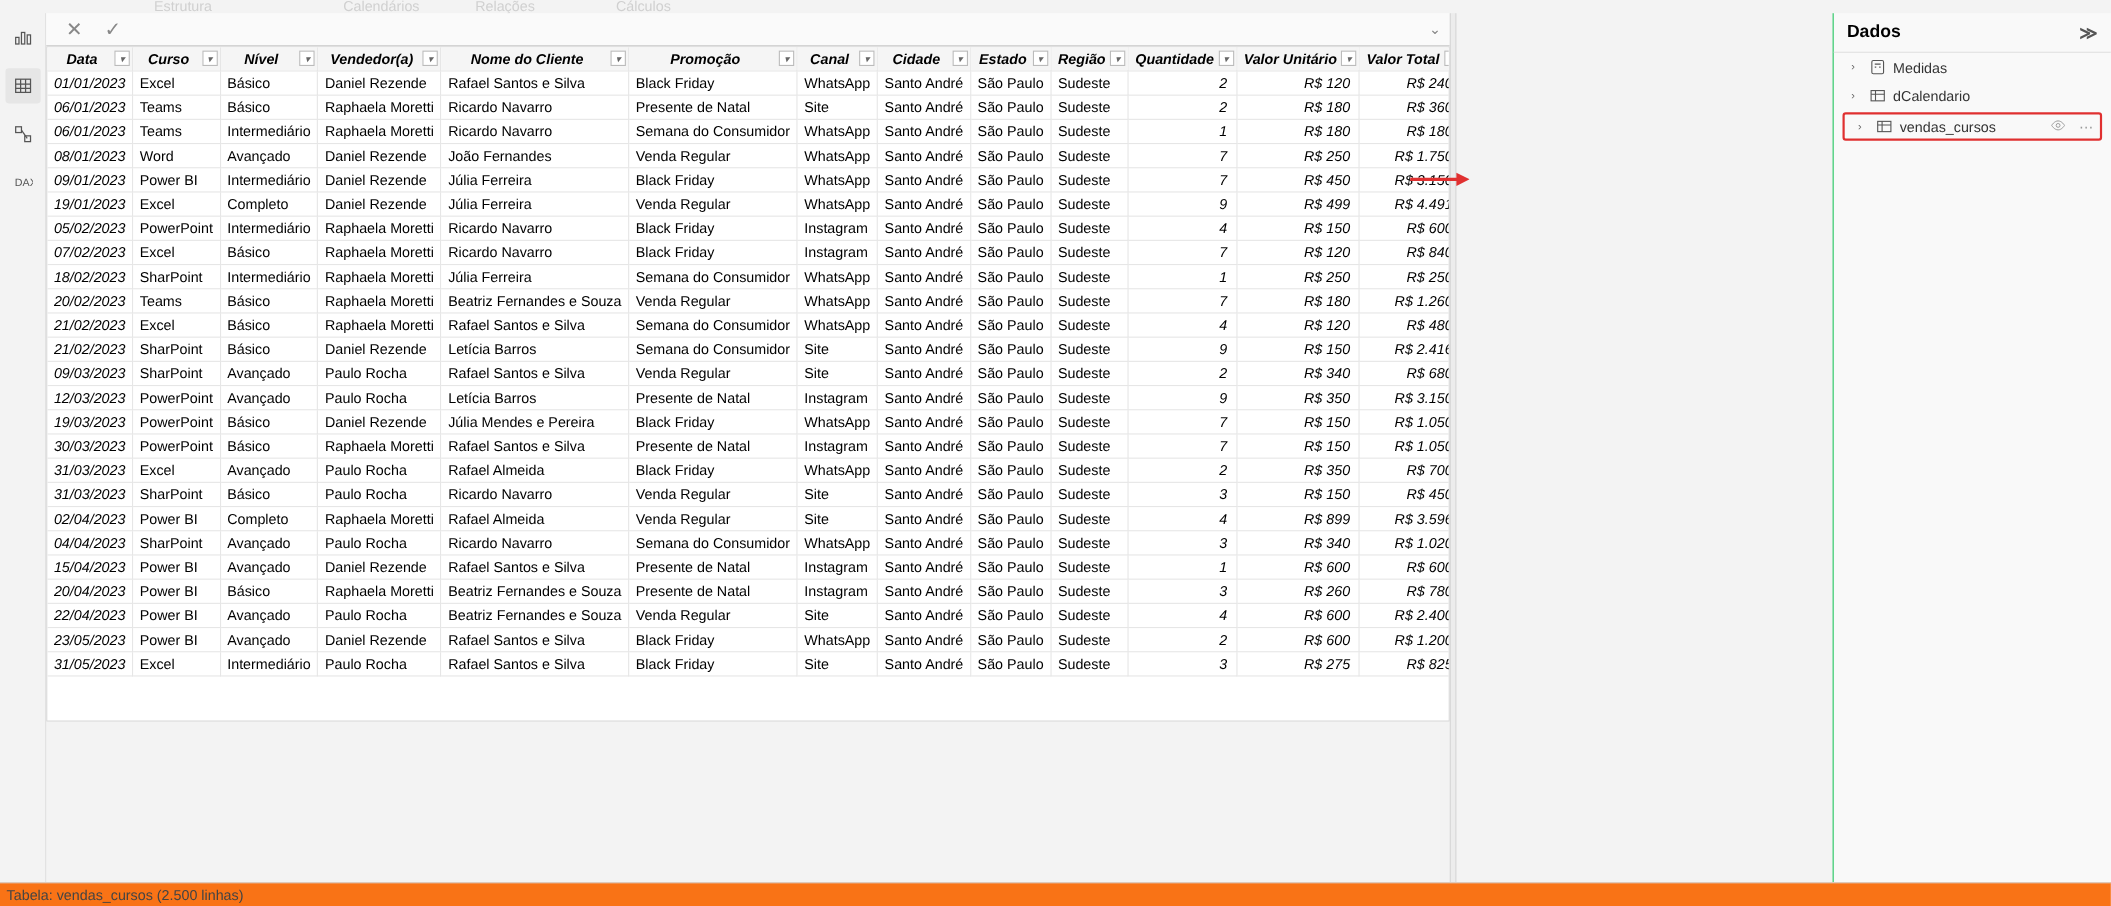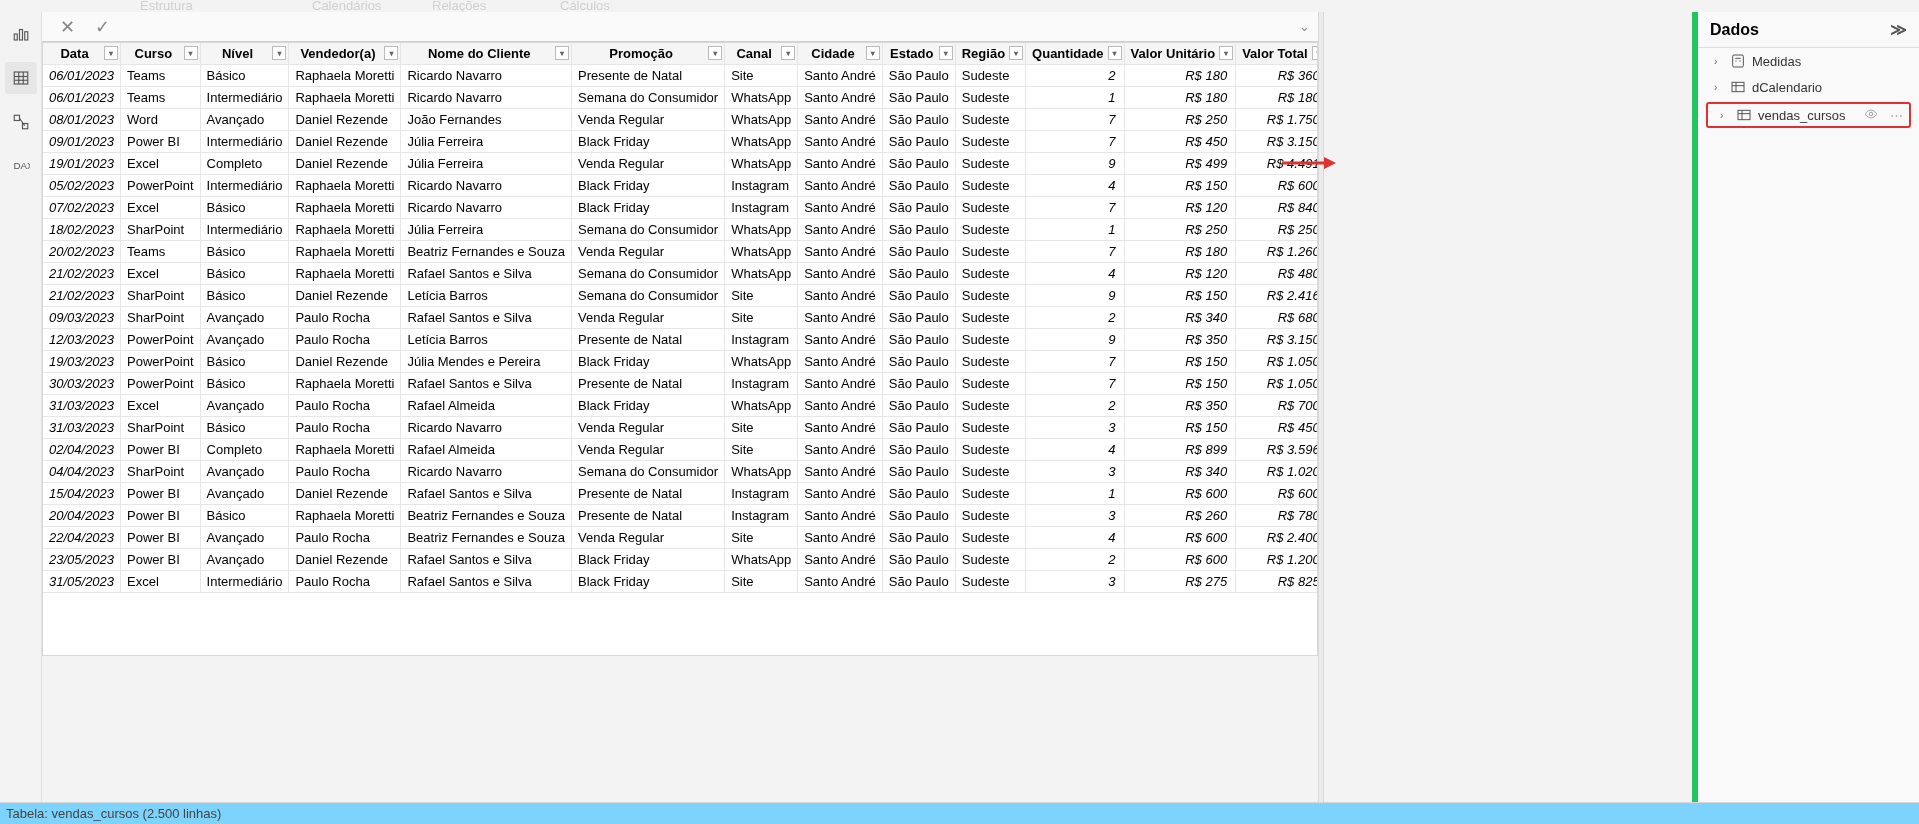--- a/index.html
+++ b/index.html
@@ -17,34 +17,34 @@
 
 
 .action-bar { position:absolute; left:42px; top:12px; width:1276px; height:30px; border-bottom:1px solid #d0d0d0; display:flex; align-items:center; padding-left:18px; gap:20px; background:#fafafa; }
 .action-bar .ab-icon { color:#888; font-size:18px; cursor:pointer; }
 .action-bar .expand { margin-left:auto; margin-right:8px; color:#888; cursor:pointer; }
 
 
 .table-wrap { position:absolute; left:42px; top:42px; width:1276px; height:614px; overflow:hidden; background:#fff; border:1px solid #d8d8d8; }
 table { border-collapse:collapse; width:100%; }
 th, td { border-right:1px solid #e6e6e6; border-bottom:1px solid #e6e6e6; padding:3px 6px; white-space:nowrap; overflow:hidden; height:21px; }
-th { background:#f5f5f5; font-weight:600; text-align:center; position:relative; padding-right:20px; }
+th { background:#f5f5f5; font-weight:600; text-align:center; position:relative; padding-right:20px;font-style:italic; }
 th .dd { position:absolute; right:2px; top:3px; width:14px; height:14px; border:1px solid #bbb; display:flex; align-items:center; justify-content:center; font-size:8px; color:#666; background:#fff; cursor:pointer; }
 td.italic { font-style:italic; }
 td.num { text-align:right; font-style:italic; padding-right:8px; }
 
 .col-data{width:67px;} .col-curso{width:99px;} .col-nivel{width:84px;} .col-vend{width:99px;}
 .col-nome{width:150px;} .col-promo{width:134px;} .col-canal{width:64px;} .col-cidade{width:76px;}
 .col-estado{width:66px;} .col-regiao{width:66px;} .col-quant{width:90px;} .col-valu{width:108px;} .col-valt{width:92px;}
 
 
-.status-bar { position:absolute; left:0; bottom:0; width:1919px; height:22px; background:#7dd3fc; border-top:1px solid #d8d8d8; padding-left:6px; display:flex; align-items:center; color:#444; font-size:12px; }
-
-
-.data-panel { position:absolute; right:0; top:12px; width:227px; height:790px; background:#f9f9f9; border-left:6px solid #22c55e; }
+.status-bar { position:absolute; left:0; bottom:0; width:1919px; height:22px; background:#f97316; border-top:1px solid #d8d8d8; padding-left:6px; display:flex; align-items:center; color:#444; font-size:12px; }
+
+
+.data-panel { position:absolute; right:0; top:12px; width:253px; height:790px; background:#f9f9f9; border-left:1px solid #22c55e; }
 .dp-header { height:36px; display:flex; align-items:center; justify-content:space-between; padding:0 12px; border-bottom:1px solid #e0e0e0; }
 .dp-header span { font-weight:600; font-size:16px; }
 .dp-header .dbl-chev { font-size:16px; color:#555; cursor:pointer; }
 .dp-search { margin:10px; position:relative; }
 .dp-search input { width:100%; height:30px; padding-left:28px; border:1px solid #ccc; border-radius:3px; font-size:13px; }
 .dp-search .sicon { position:absolute; left:8px; top:7px; color:#888; }
 
 .dp-tree { padding:0 4px; }
 .tree-item { display:flex; align-items:center; height:26px; padding-left:12px; gap:6px; color:#333; cursor:pointer; position:relative; }
 .tree-item .chev { font-size:10px; color:#666; width:10px; }
@@ -121,20 +121,35 @@
           <th class="col-canal">Canal<span class="dd">▾</span></th>
           <th class="col-cidade">Cidade<span class="dd">▾</span></th>
           <th class="col-estado">Estado<span class="dd">▾</span></th>
           <th class="col-regiao">Região<span class="dd">▾</span></th>
           <th class="col-quant">Quantidade<span class="dd">▾</span></th>
           <th class="col-valu">Valor Unitário<span class="dd">▾</span></th>
           <th class="col-valt">Valor Total<span class="dd">▾</span></th>
         </tr>
       </thead>
     <tbody id="body-rows">
+        <tr>
+          <td class="col-data italic">01/01/2023</td>
+          <td class="col-curso">Excel</td>
+          <td class="col-nivel">Básico</td>
+          <td class="col-vend">Daniel Rezende</td>
+          <td class="col-nome">Rafael Santos e Silva</td>
+          <td class="col-promo">Black Friday</td>
+          <td class="col-canal">WhatsApp</td>
+          <td class="col-cidade">Santo André</td>
+          <td class="col-estado">São Paulo</td>
+          <td class="col-regiao">Sudeste</td>
+          <td class="col-quant num">2</td>
+          <td class="col-valu num">R$ 120</td>
+          <td class="col-valt num">R$ 240</td>
+        </tr>
         <tr>
           <td class="col-data italic">06/01/2023</td>
           <td class="col-curso">Teams</td>
           <td class="col-nivel">Básico</td>
           <td class="col-vend">Raphaela Moretti</td>
           <td class="col-nome">Ricardo Navarro</td>
           <td class="col-promo">Presente de Natal</td>
           <td class="col-canal">Site</td>
           <td class="col-cidade">Santo André</td>
           <td class="col-estado">São Paulo</td>

